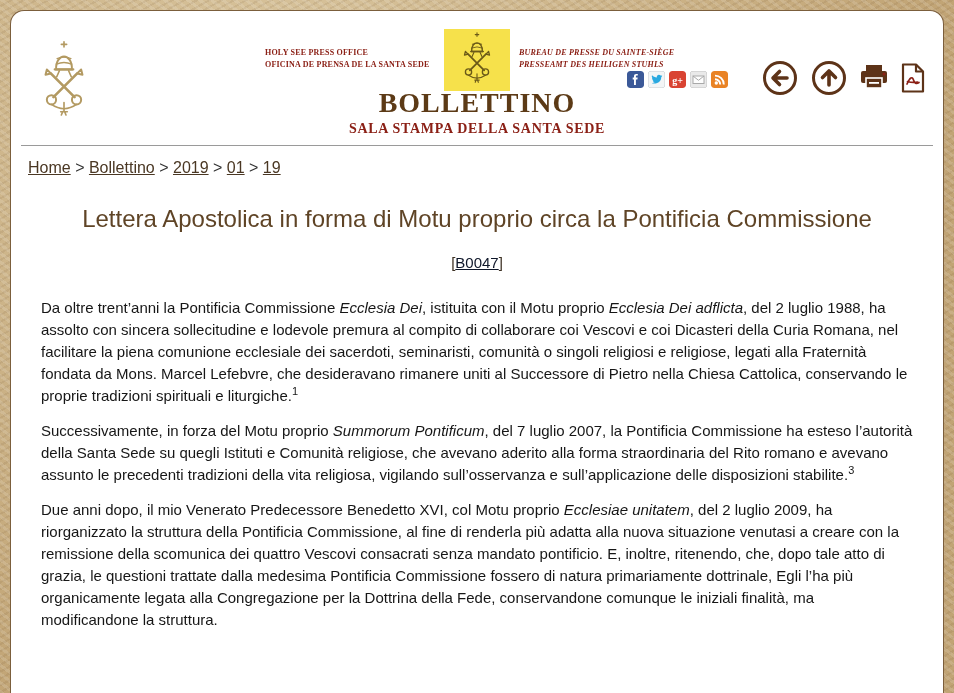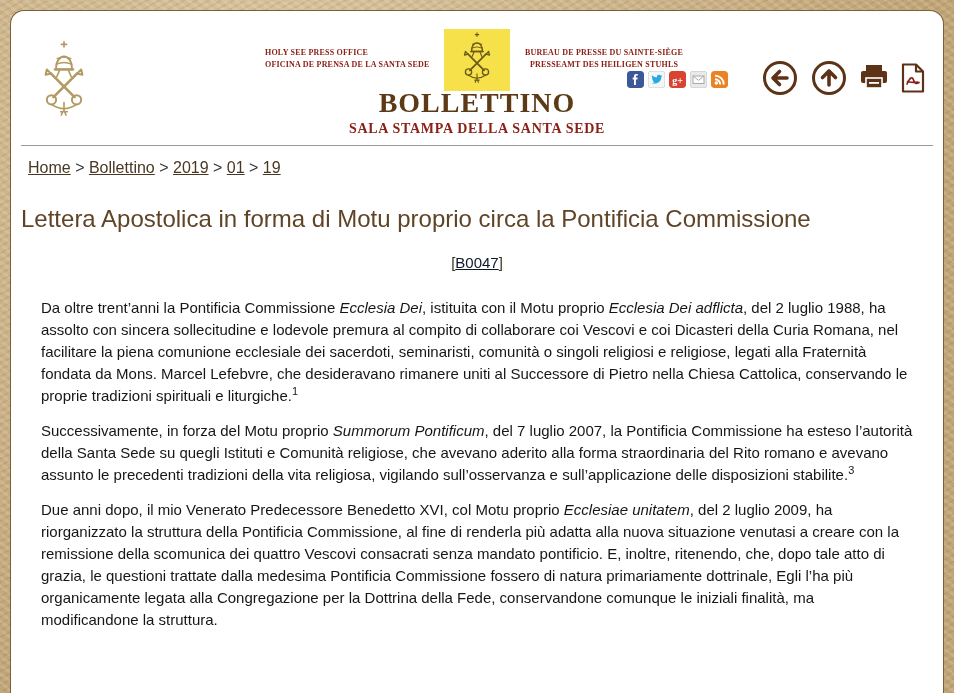--- a/index.html
+++ b/index.html
@@ -18,38 +18,38 @@
   .hdr{position:absolute;left:0;top:0;right:0;height:135px;}
   .logo-left{position:absolute;left:20px;top:24px;width:66px;height:94px;color:#b39a62;}
   .hdr-center{position:absolute;left:50%;top:0;transform:translateX(-50%);width:460px;height:135px;}
   .yellow-box{position:absolute;left:50%;top:18px;transform:translateX(-50%);
     width:66px;height:62px;background:#f6e14b;color:#6b5a18;
     display:flex;align-items:center;justify-content:center;}
   .hdr-side{position:absolute;top:36px;width:170px;
     font-family:"Liberation Serif",serif;font-weight:bold;font-size:8px;line-height:12px;
     color:#8b2016;letter-spacing:.2px;}
   .hdr-side.left{right:calc(50% + 42px);}
-  .hdr-side.right{left:calc(50% + 42px);text-align:center;}
+  .hdr-side.right{left:calc(50% + 42px);text-align:left;font-style:italic;}
   .brand{position:absolute;left:0;right:0;top:76px;text-align:center;
     font-family:"Liberation Serif",serif;font-weight:bold;font-size:28px;letter-spacing:1px;
     color:#5c3a16;}
   .tagline{position:absolute;left:0;right:0;top:110px;text-align:center;
     font-family:Liberation Serif, serif;font-weight:bold;font-size:14px;letter-spacing:.7px;
     color:#8b2016;}
   .social{position:absolute;left:616px;top:60px;display:flex;gap:4px;}
   .social a{display:block;width:17px;height:17px;border-radius:3px;overflow:hidden;}
   .navicons{position:absolute;left:750px;top:48px;display:flex;align-items:center;gap:11px;color:#5d3318;}
   .navicons a{display:block;color:#5d3318;}
   .hr{position:absolute;left:10px;right:10px;top:134px;border-top:1px solid #9a9a9a;}
   
   .content{position:absolute;left:0;right:0;top:136px;bottom:0;}
   .breadcrumb{padding:12px 0 0 17px;font-size:16px;color:#333;}
   .breadcrumb a{color:#4a3723;text-decoration:underline;}
   .breadcrumb .sep{color:#333;}
-  h1.title{margin:26px 10px 0;text-align:left;font-weight:400;
+  h1.title{margin:26px 10px 0;text-align:center;font-weight:400;
     font-size:24px;line-height:31px;color:#5f4426;}
   .bulletin-ref{margin-top:20px;text-align:center;font-size:15px;color:#3d3124;}
   .bulletin-ref a{color:#0f172a;text-decoration:underline;}
   .article-body{margin:26px 30px 0;font-size:15px;line-height:22px;color:#161616;}
   .article-body p{margin:0 0 13px;}
   .article-body em{font-style:italic;}
   .article-body sup{font-size:11px;line-height:0;vertical-align:super;}
   svg{display:block;}
 </style>
 </head>

